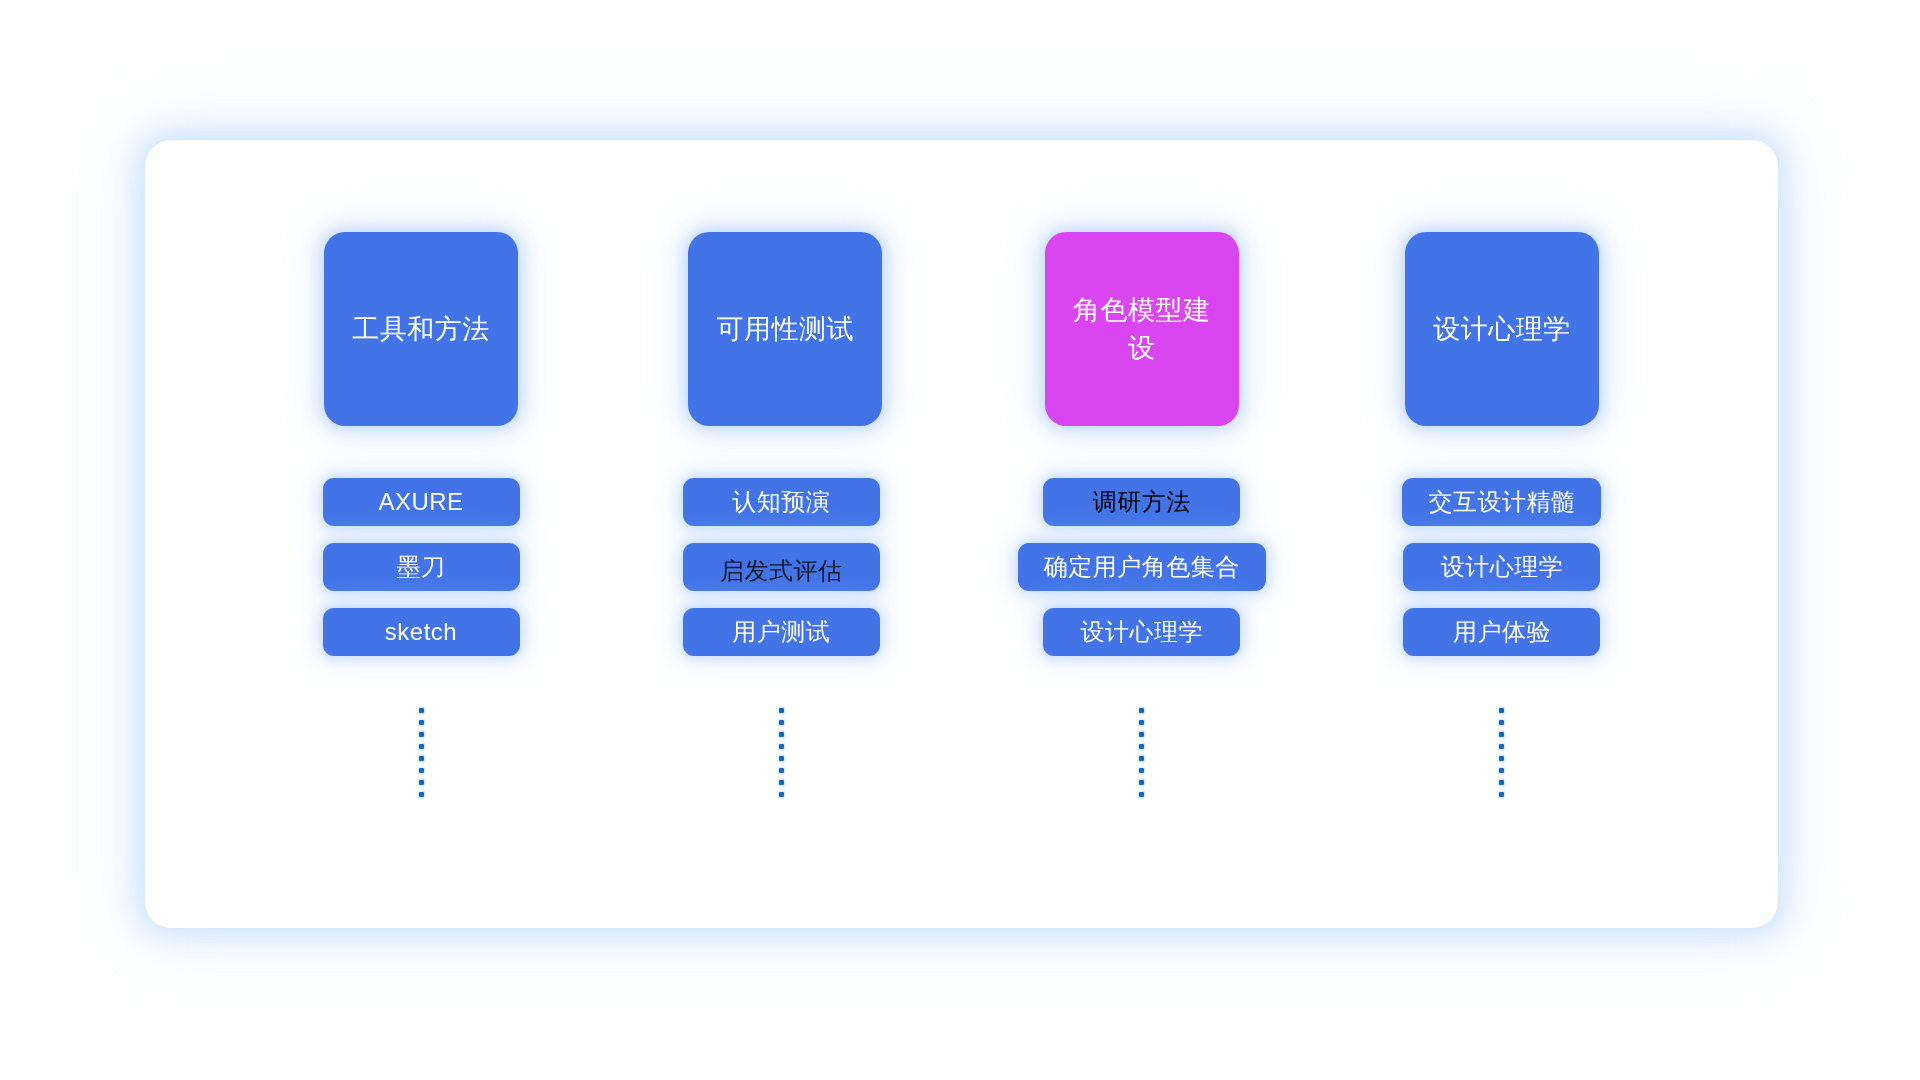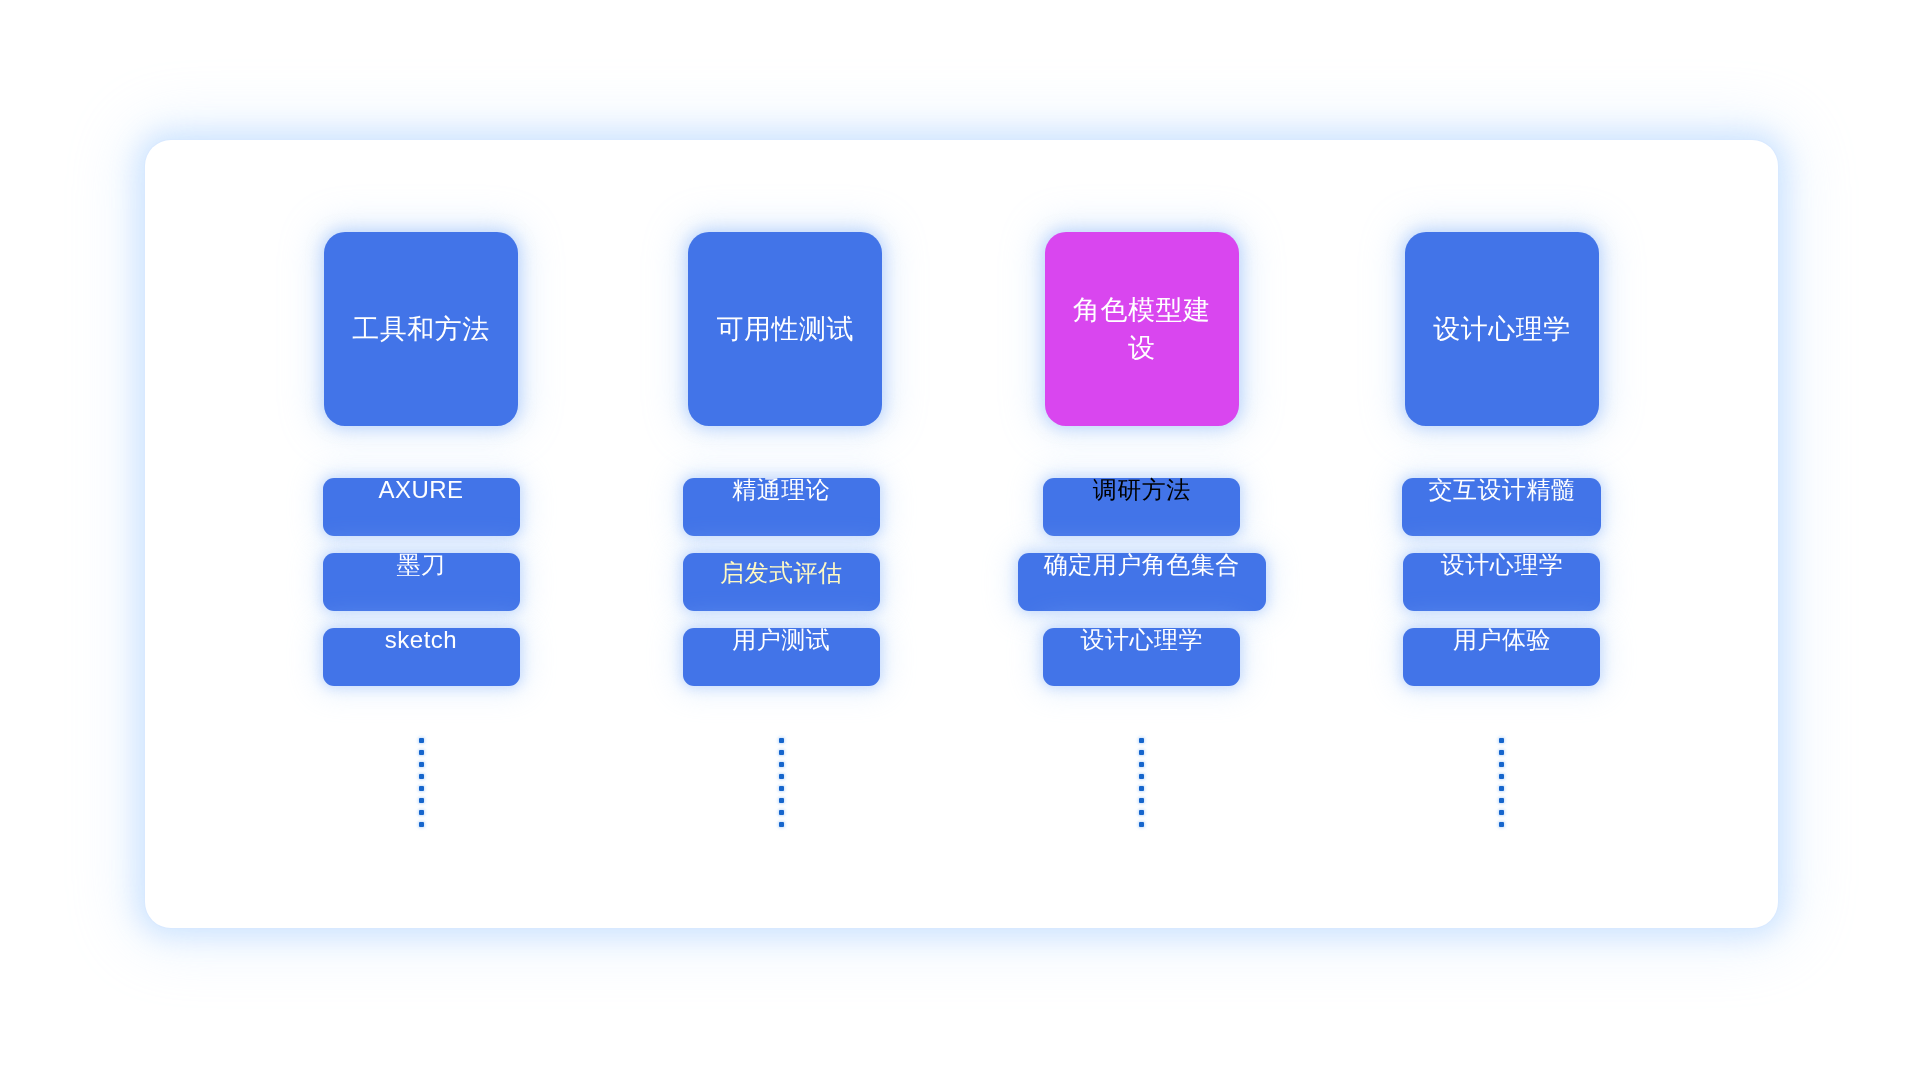--- a/index.html
+++ b/index.html
@@ -88,25 +88,26 @@
   
   .pills {
     margin-top: 52px;
     display: flex;
     flex-direction: column;
     align-items: center;
     gap: 17px;
   }
 
   .pill {
-    height: 58px;
+    height: 48px;
     min-width: 197px;
     background: #4274e8;
     border-radius: 11px;
     display: flex;
+    align-items: center;
     justify-content: center;
     padding: 0 26px;
     box-sizing: border-box;
     box-shadow:
       0 0 12px 2px rgba(152, 190, 250, 0.48),
       0 0 28px 8px rgba(182, 212, 252, 0.30);
     white-space: nowrap;
   }
 
   .pill .label {
@@ -167,24 +168,24 @@
           <span class="dot" style="background: rgb(21, 101, 204);"></span>
         </div>
       </div>
 
       <div class="column">
         <div class="head-card" style="background: rgb(66, 116, 232); margin-left: 8px;">
           <span class="label" style="color: rgb(255, 255, 255);">可用性测试</span>
         </div>
         <div class="pills">
           <div class="pill" style="background: rgb(66, 116, 232);">
-            <span class="label" style="color: rgb(255, 255, 255);">精通理论</span>
-          </div>
-          <div class="pill" style="background: rgb(66, 116, 232);">
-            <span class="label" style="color: #fef9c3; margin-top: 8px;">启发式评估</span>
+            <span class="label" style="color: rgb(255, 255, 255);">认知预演</span>
+          </div>
+          <div class="pill" style="background: rgb(66, 116, 232);">
+            <span class="label" style="color: #0f172a; margin-top: 8px;">启发式评估</span>
           </div>
           <div class="pill" style="background: rgb(66, 116, 232);">
             <span class="label" style="color: rgb(255, 255, 255);">用户测试</span>
           </div>
         </div>
         <div class="dots">
           <span class="dot" style="background: rgb(21, 101, 204);"></span>
           <span class="dot" style="background: rgb(21, 101, 204);"></span>
           <span class="dot" style="background: rgb(21, 101, 204);"></span>
           <span class="dot" style="background: rgb(21, 101, 204);"></span>

